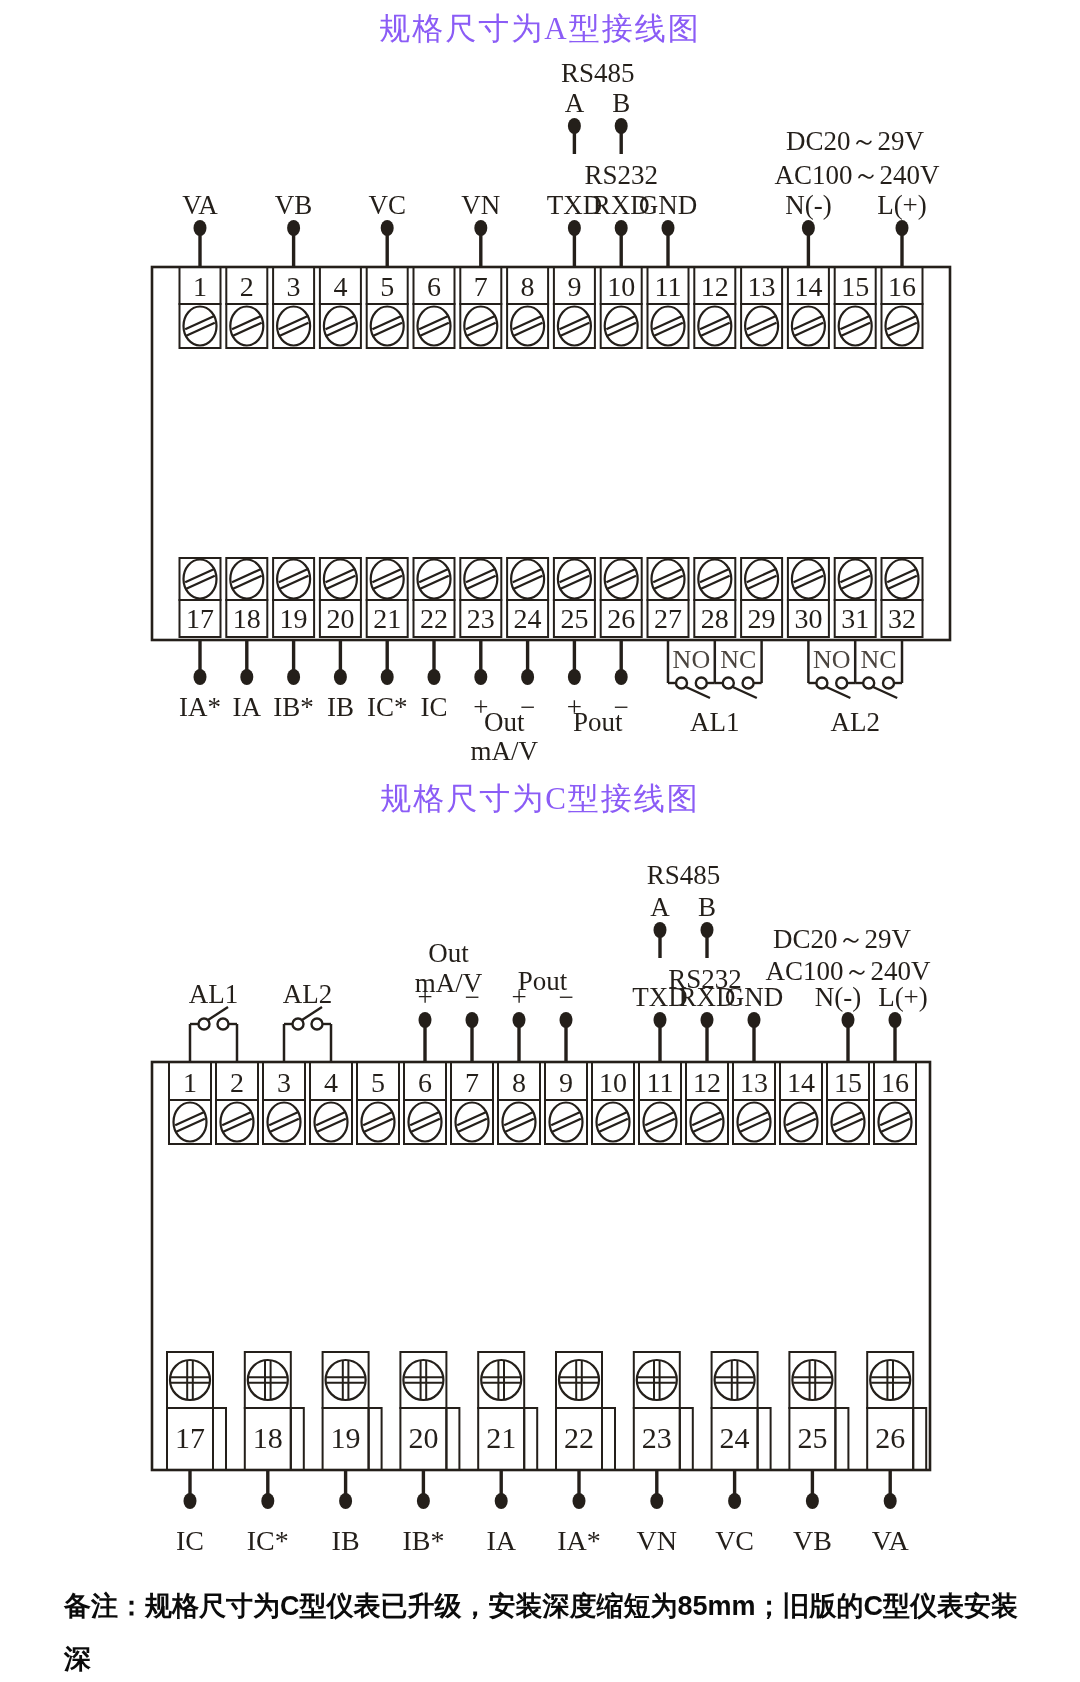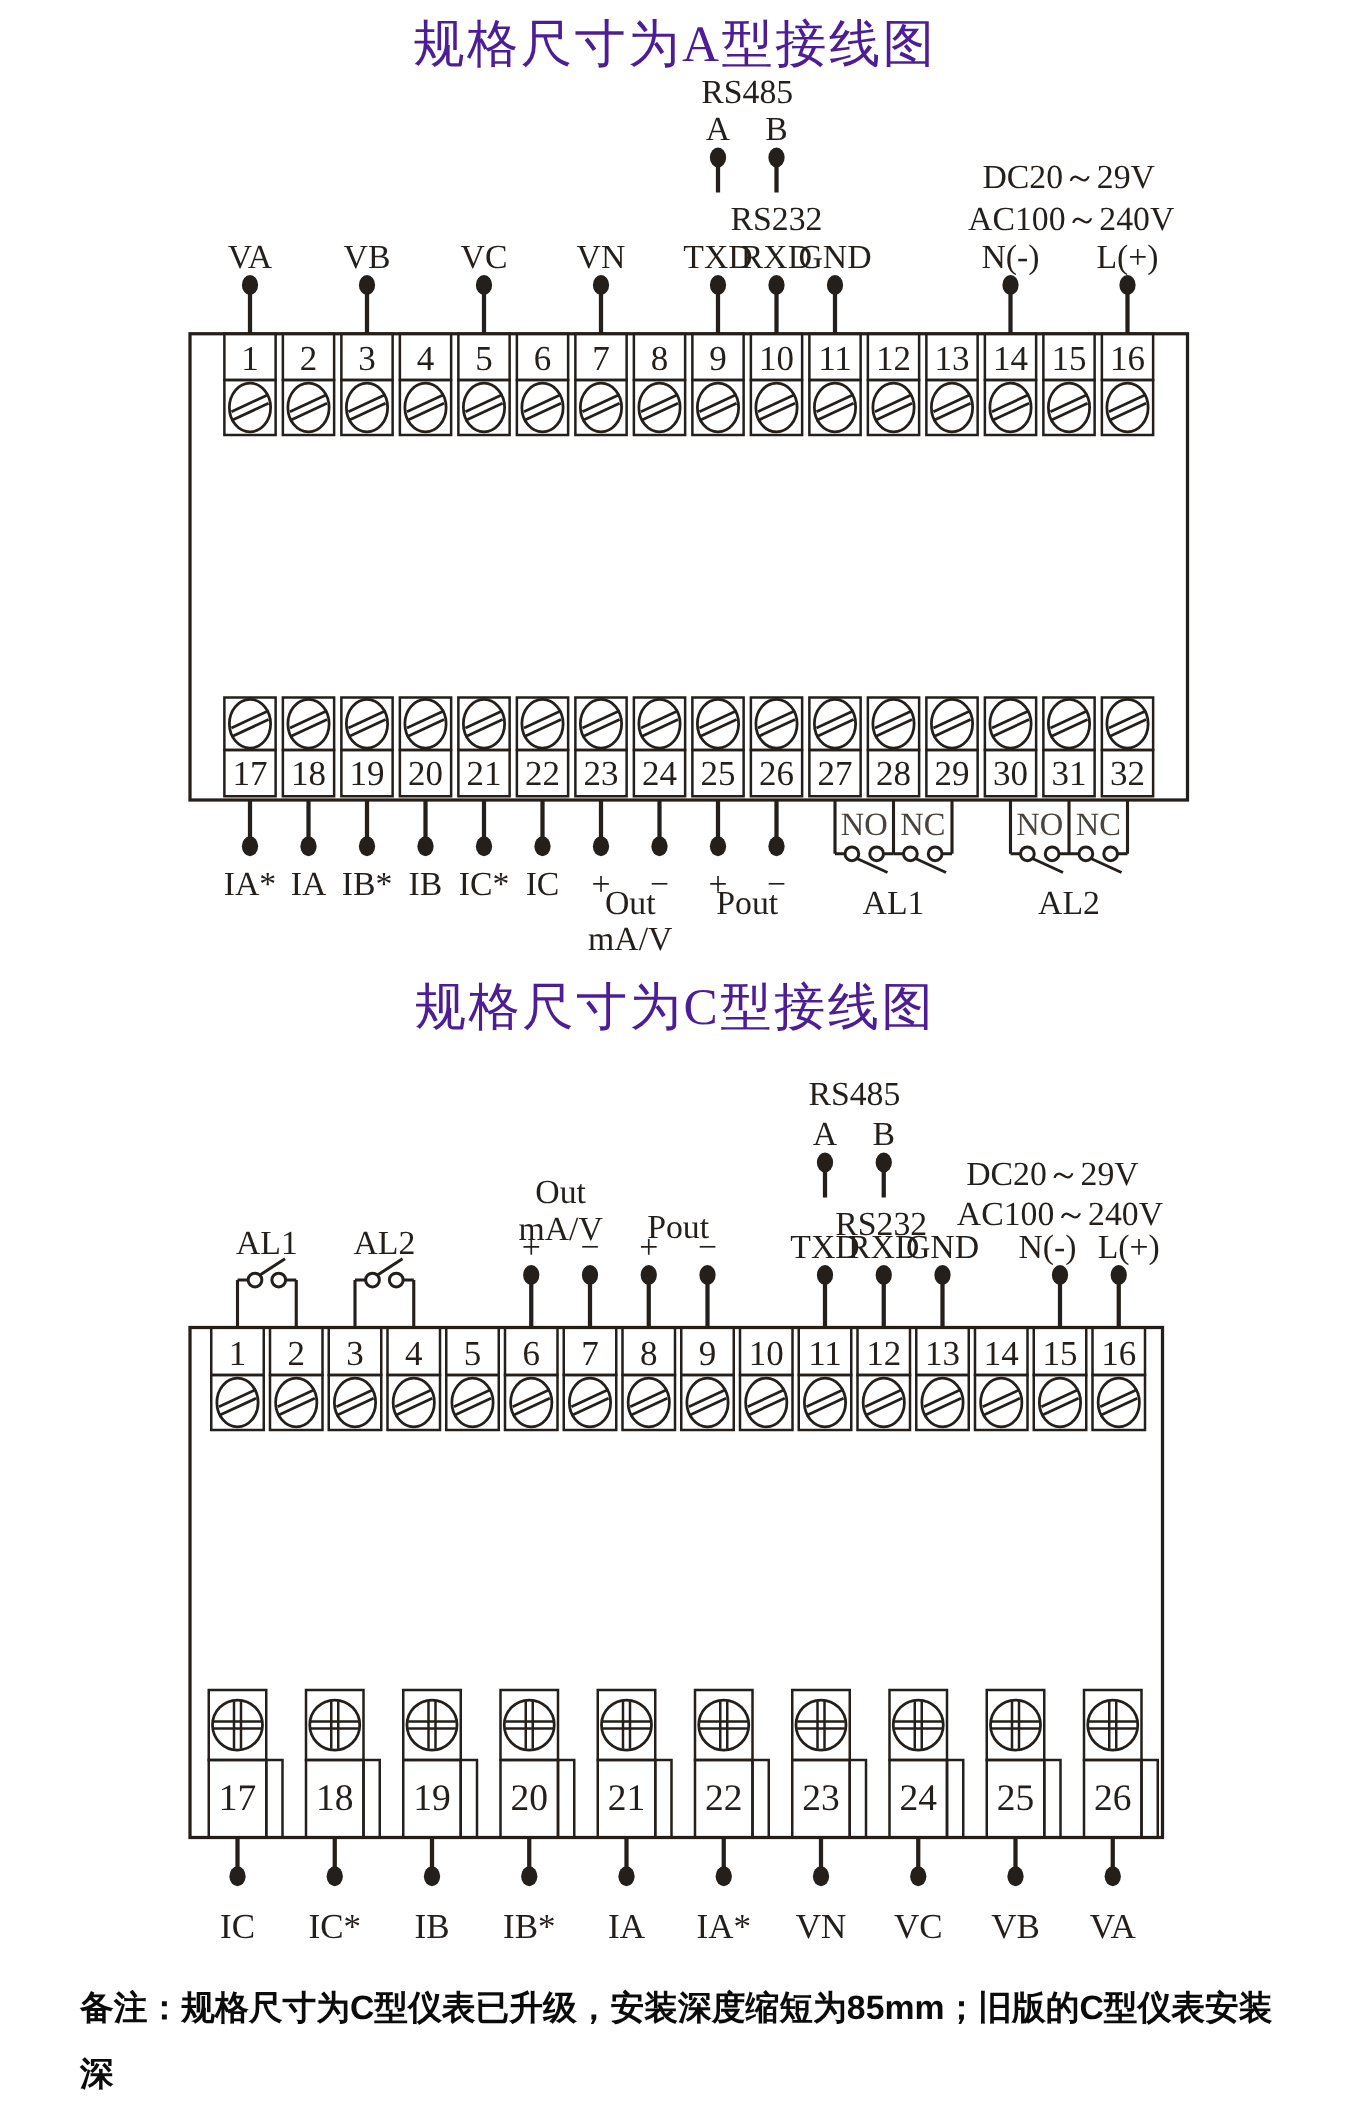--- a/index.html
+++ b/index.html
@@ -1,19 +1,19 @@
 <!DOCTYPE html>
 <html><head>
 <meta charset="utf-8">
 <style>
   html,body{margin:0;padding:0;background:#ffffff;}
   .canvas{position:relative;width:1080px;height:1682px;background:#ffffff;overflow:hidden;
           font-family:"Liberation Serif",serif;}
   .diagram-title{position:absolute;left:0;width:1080px;text-align:center;
-          font-size:41px;color:#4c1d95;letter-spacing:2px;font-family:"Liberation Serif",serif;}
+          font-size:31px;color:#8b5cf6;letter-spacing:2px;font-family:"Liberation Serif",serif;}
   #title-a{top:8px;}
   #title-c{top:778px;}
   svg{position:absolute;left:0;top:0;}
   .note{position:absolute;left:64px;top:1580px;width:960px;
         font-family:"Liberation Sans",sans-serif;font-weight:bold;
         font-size:27px;line-height:53px;color:#0b0b0b;}
 </style>
 </head>
 <body>
 

